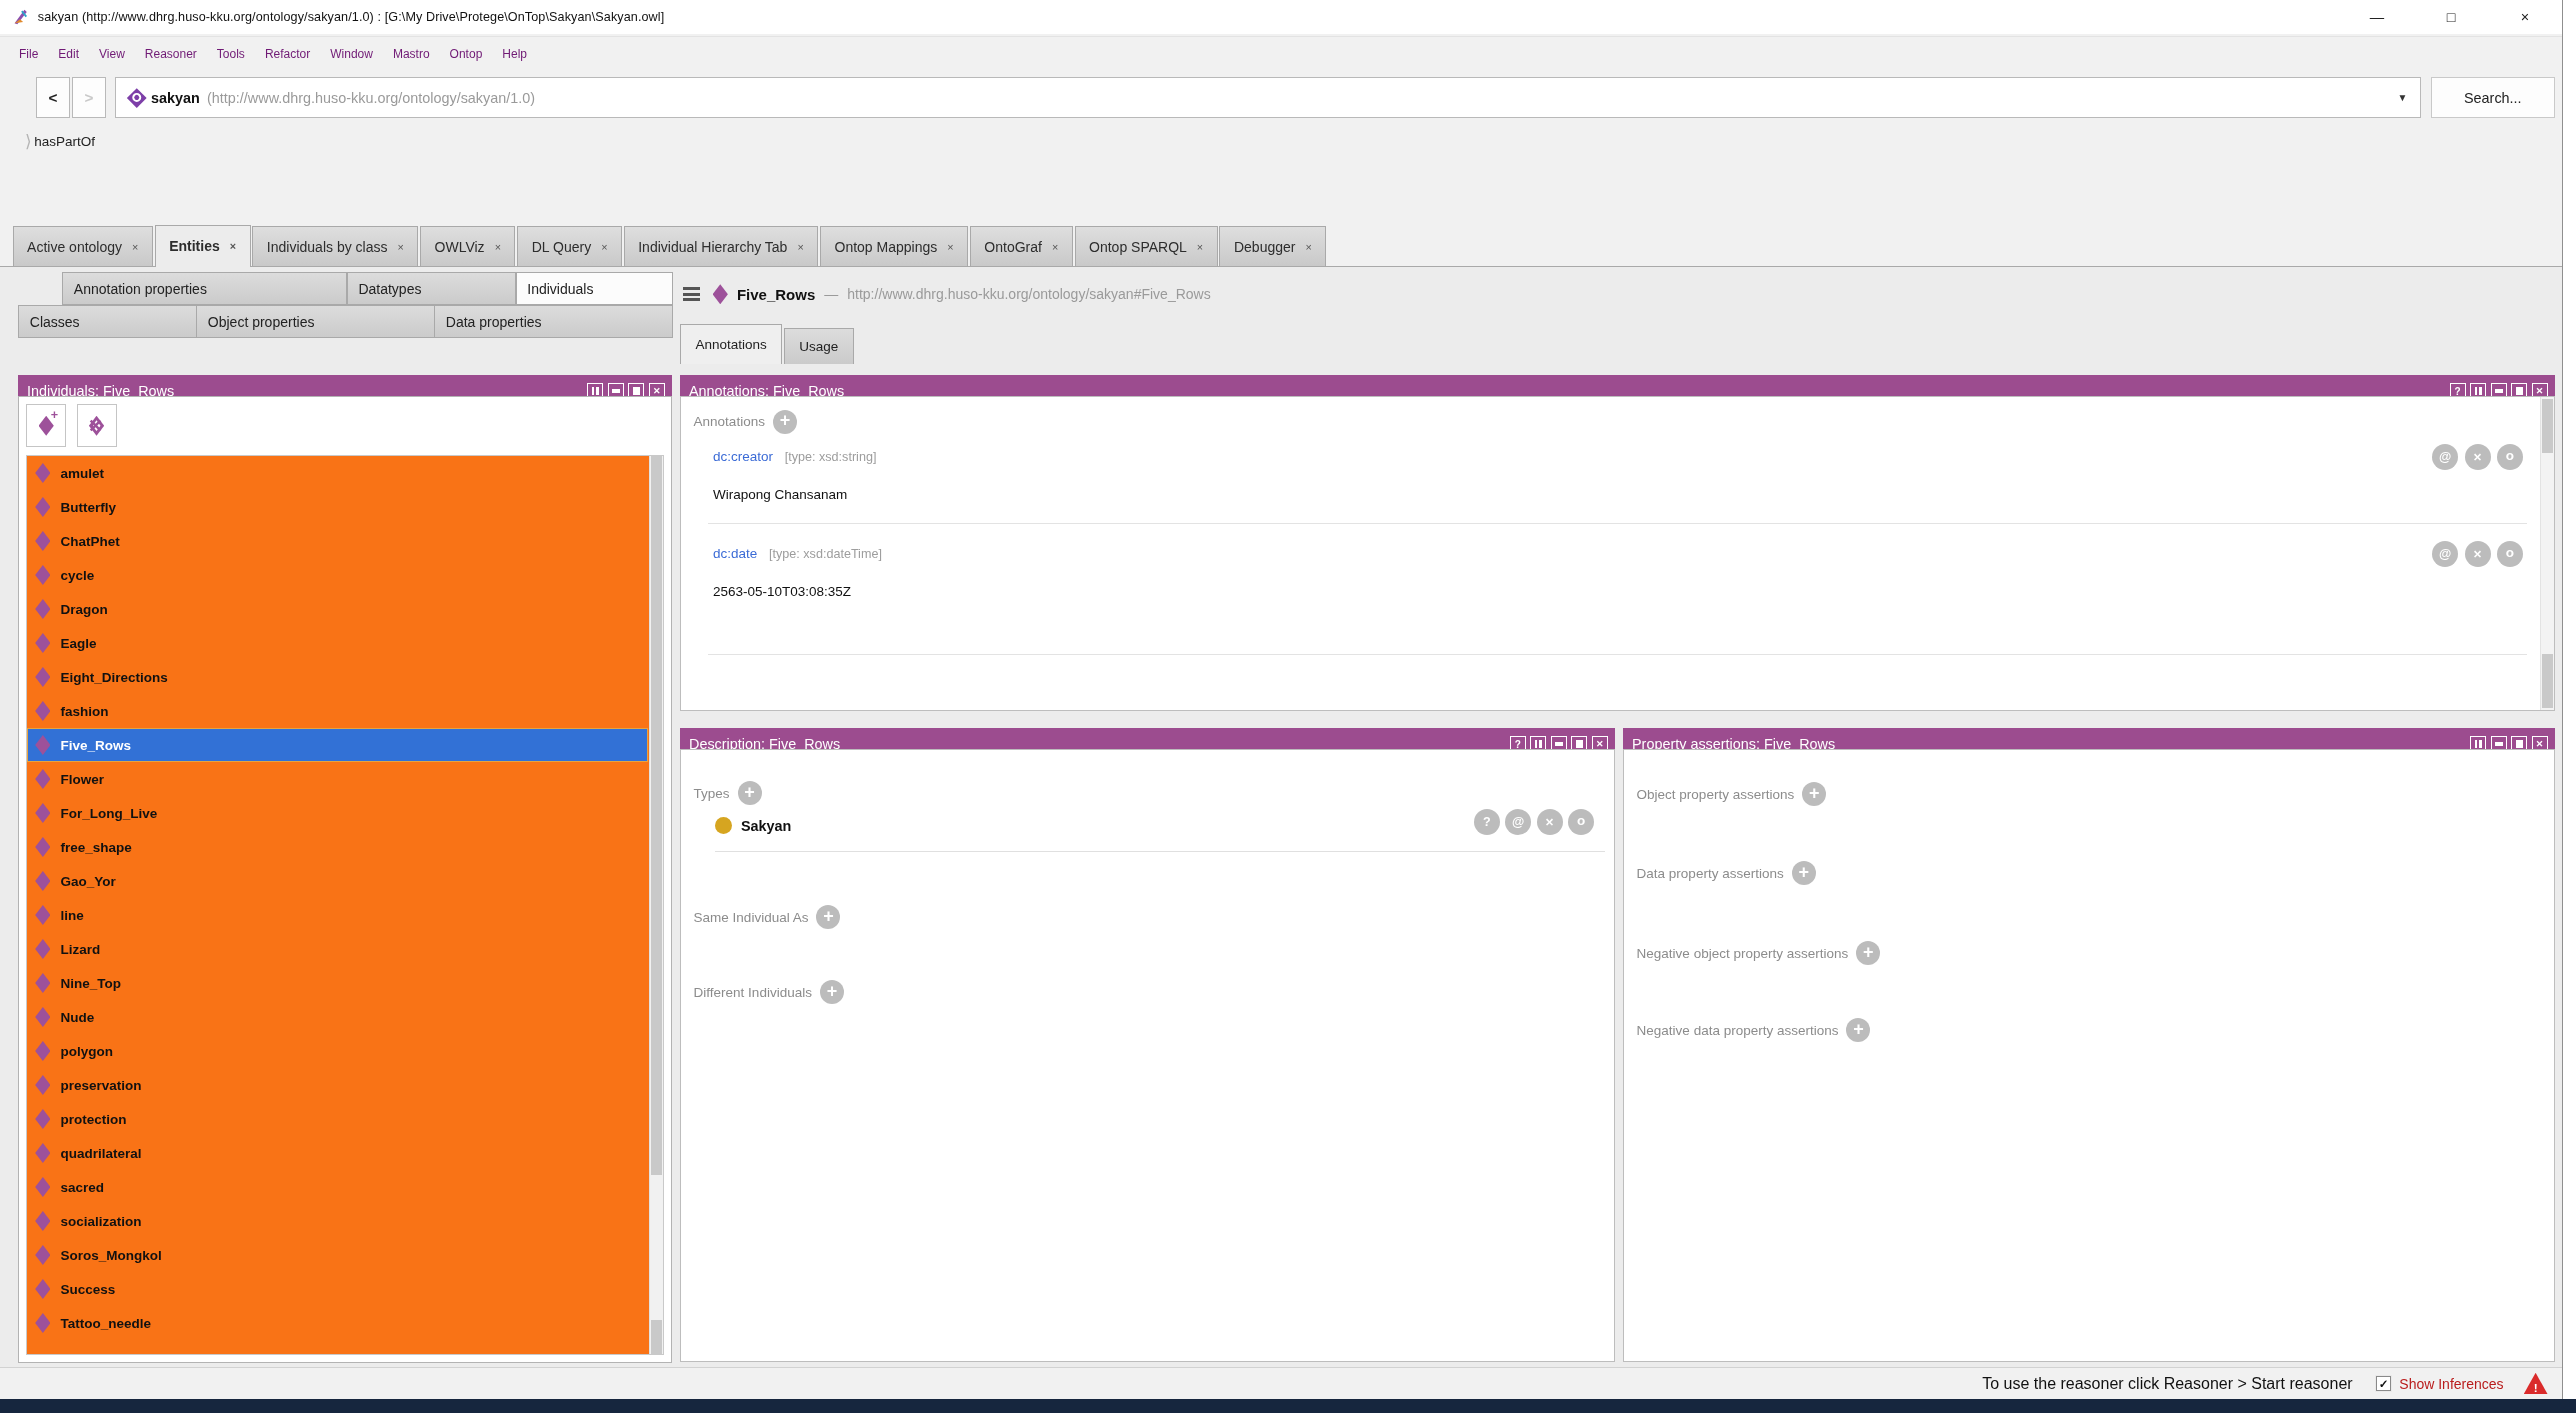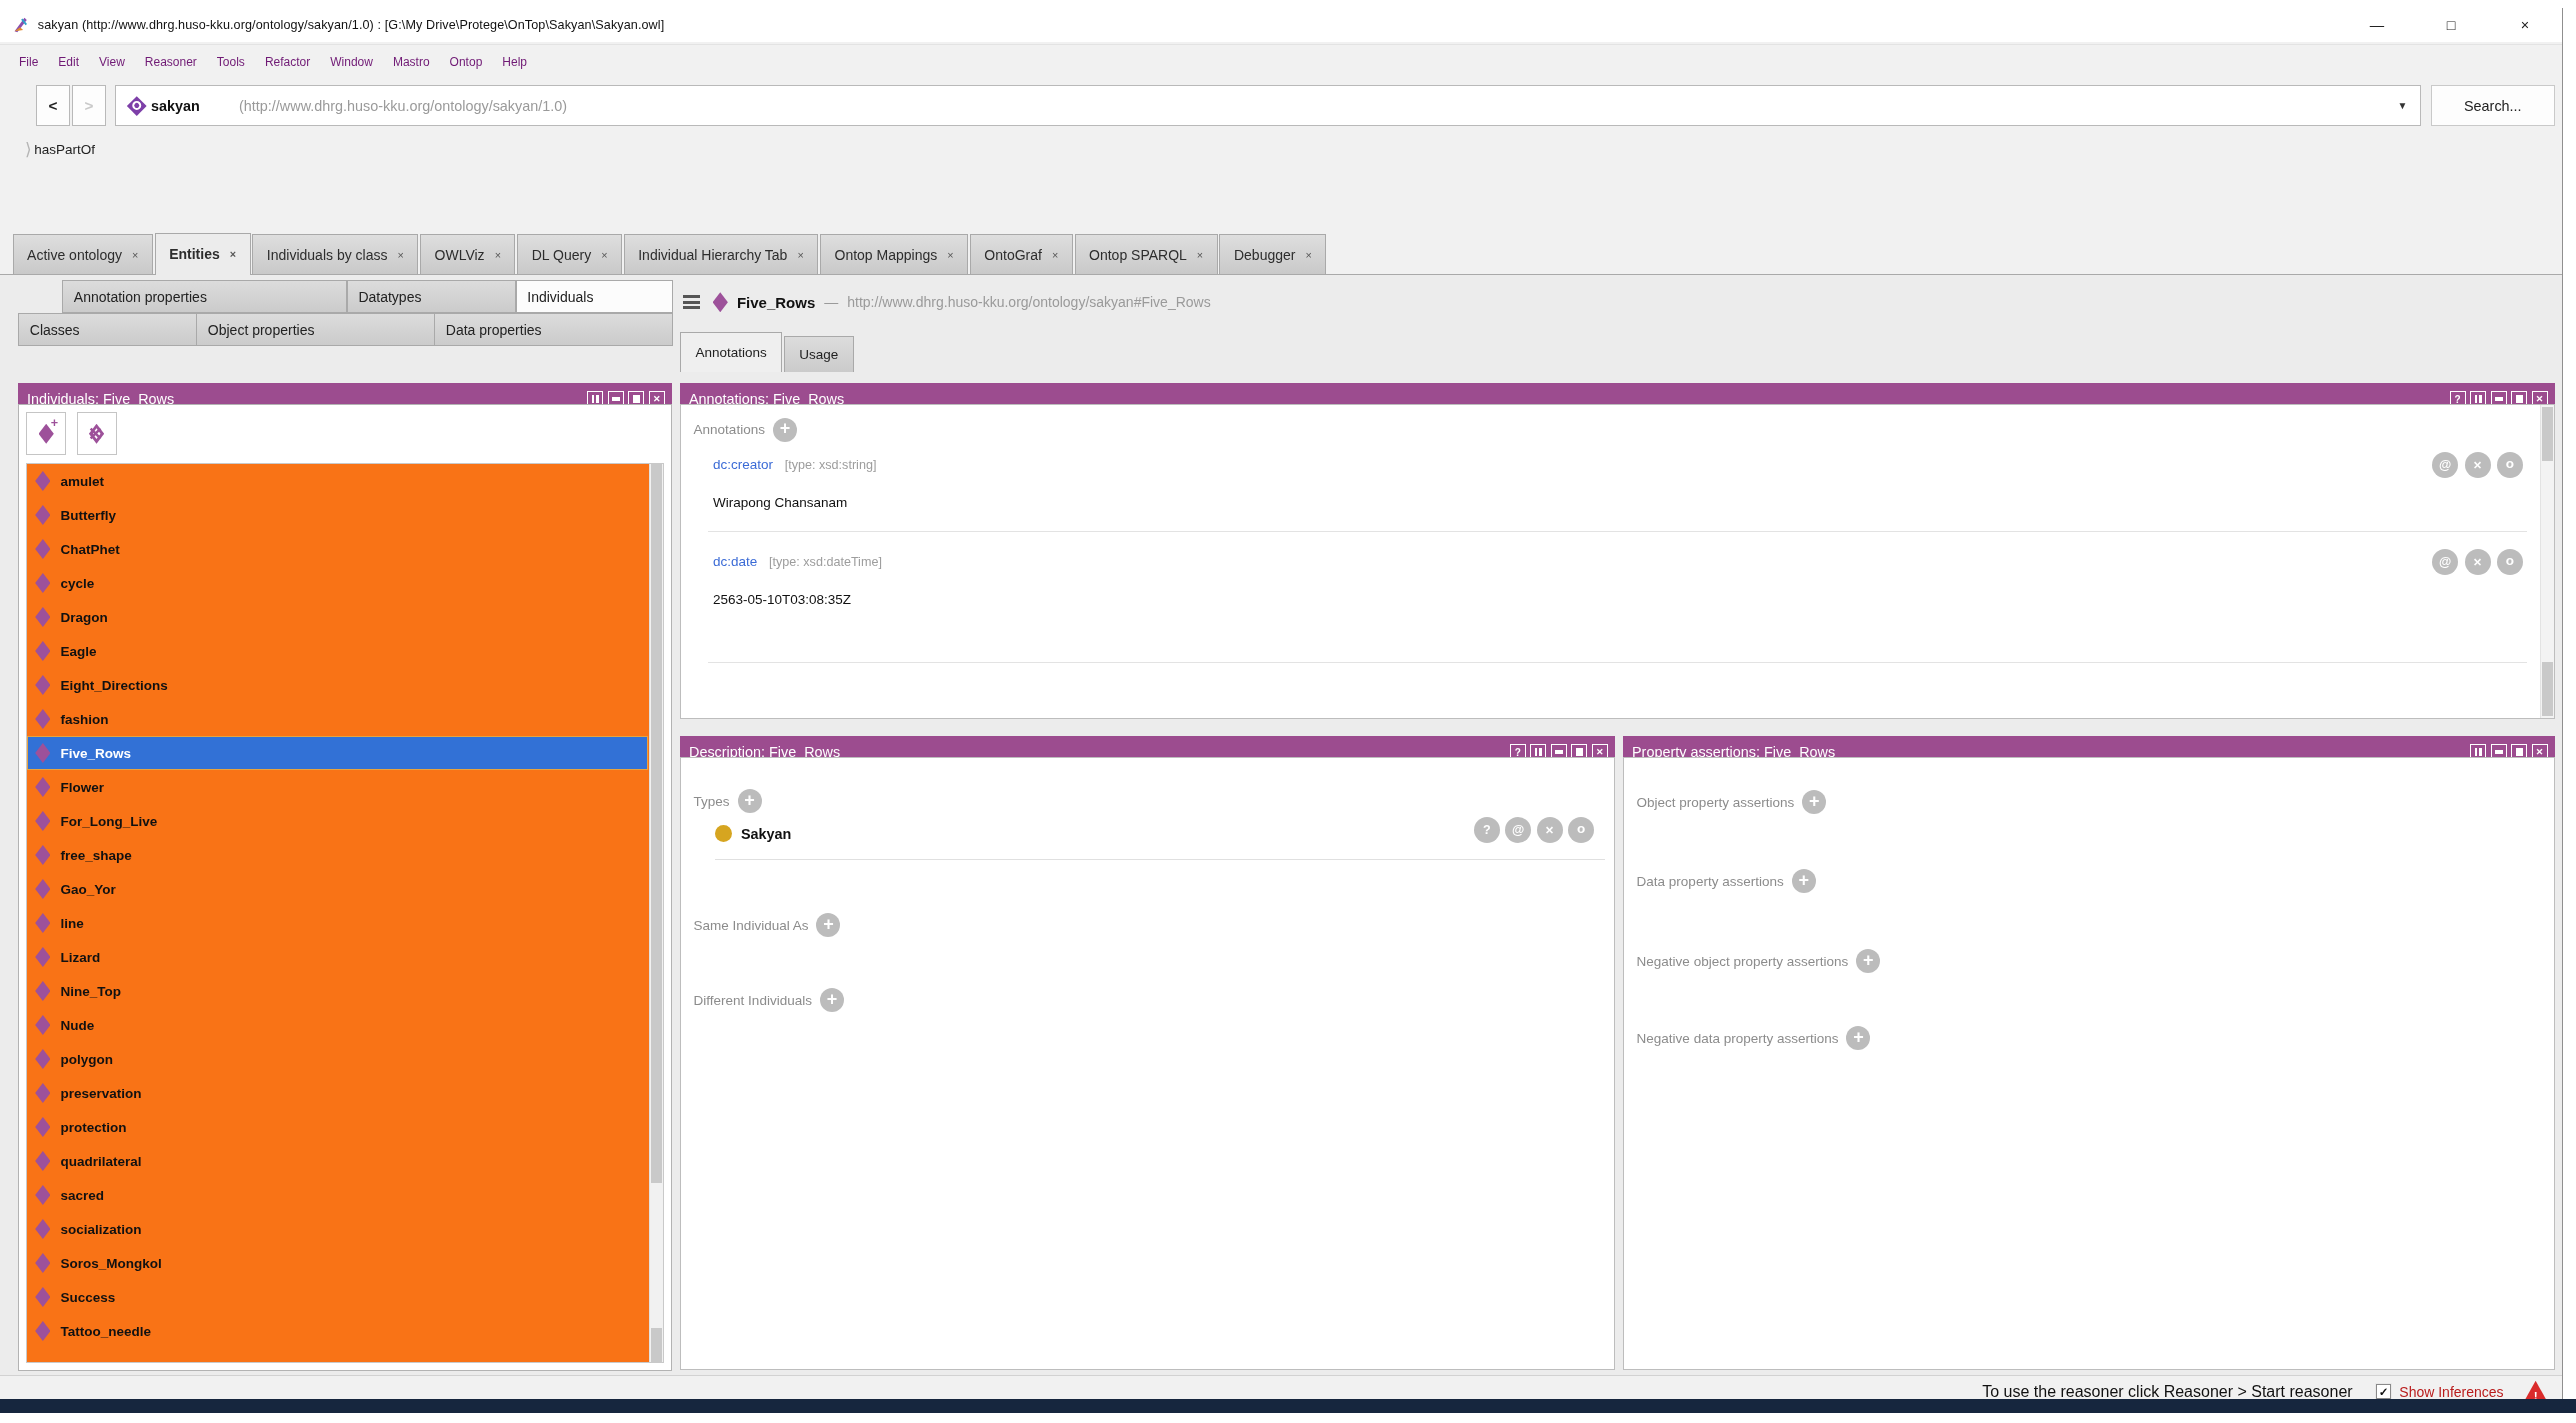--- a/index.html
+++ b/index.html
@@ -1,38 +1,38 @@
 <!DOCTYPE html>
 <html style="font-size:14.4px"><head>
 <meta charset="utf-8">
 <style>
   * { box-sizing: border-box; margin: 0; padding: 0; }
   html,body { width: 2576px; height: 1424px; background:#fff; font-family:"Liberation Sans", sans-serif; }
-  .app { position:absolute; left:0; top:8px; width:2563px; height:1399px; background:#f1f1f1; border-right:1.8px solid #8f8f8f; overflow:hidden; }
+  .app { position:absolute; left:0; top:0; width:2563px; height:1399px; background:#f1f1f1; border-right:1.8px solid #8f8f8f; overflow:hidden; }
 
   
   .titlebar { position:absolute; left:0; top:0; right:0; height:34px; background:#fff; display:flex; align-items:center; padding-left:10.8px; }
   .title-text { font-size:12.6px; color:#111; margin-left:9px; letter-spacing:0.1px; }
   .wctrls { position:absolute; right:27px; top:0; height:34px; display:flex; align-items:center; gap:54px; }
   .wc { font-size:14.4px; color:#222; width:20px; text-align:center; }
 
   
   .menubar { position:absolute; top:36px; left:0; right:0; height:34px; display:flex; align-items:center; padding-left:9px; border-top:0.9px solid #e3e3e3; }
   .menu-item { padding:0 10px; font-size:12px; color:#701a75; }
 
   
   .toolbar { position:absolute; top:70px; left:0; right:0; height:56px; }
   .navbtn { position:absolute; top:7.2px; width:34px; height:41px; background:#fdfdfd; border:0.9px solid #b9b9b9; display:flex; align-items:center; justify-content:center; font-size:15.3px; font-weight:bold; }
   #backbtn { left:36px; color:#222; }
   #fwdbtn  { left:72px; color:#c9c9c9; }
   .irifield { position:absolute; left:115px; top:7.2px; width:2306px; height:41px; background:#fff; border:0.9px solid #b9b9b9; display:flex; align-items:center; padding-left:10.8px; }
   .odmd { width:13.5px; height:13.5px; background:#7d3fa8; transform:rotate(45deg); position:relative; margin:0 7.2px 0 3.6px; flex:none; }
   .odmd::after { content:""; position:absolute; inset:2.2px; border:2.2px solid #fff; border-radius:50%; background:#7d3fa8; }
   .iri-name { font-size:14.4px; font-weight:bold; color:#111; margin-right:7.2px; }
-  .iri-url  { font-size:14.4px; color:#9a9a9a;margin-left:32px; }
+  .iri-url  { font-size:14.4px; color:#9a9a9a; }
   .iri-caret { margin-left:auto; margin-right:12.6px; font-size:10px; color:#333; }
   .searchbtn { position:absolute; right:7.2px; top:7.2px; width:124px; height:41px; background:#fdfdfd; border:0.9px solid #c9c9c9; display:flex; align-items:center; justify-content:center; font-size:14.4px; color:#222; }
 
   
   .crumb { position:absolute; top:128px; left:25px; height:27px; display:flex; align-items:center; font-size:13.5px; color:#222; }
   .crumb-chev { color:#b5b5b5; font-size:17px; margin-right:2.7px; font-weight:normal; }
 
   
   .tabstrip { position:absolute; top:225px; left:0; right:0; height:42px; display:flex; align-items:flex-end; padding-left:12.6px; border-bottom:0.9px solid #a9a9a9; }
   .mtab { height:40px; display:flex; align-items:center; padding:0 13.5px; background:linear-gradient(#dedede,#c9c9c9); border:0.9px solid #a9a9a9; border-bottom:none; margin-right:1.8px; font-size:14px; color:#2d2d2d; white-space:nowrap; }

